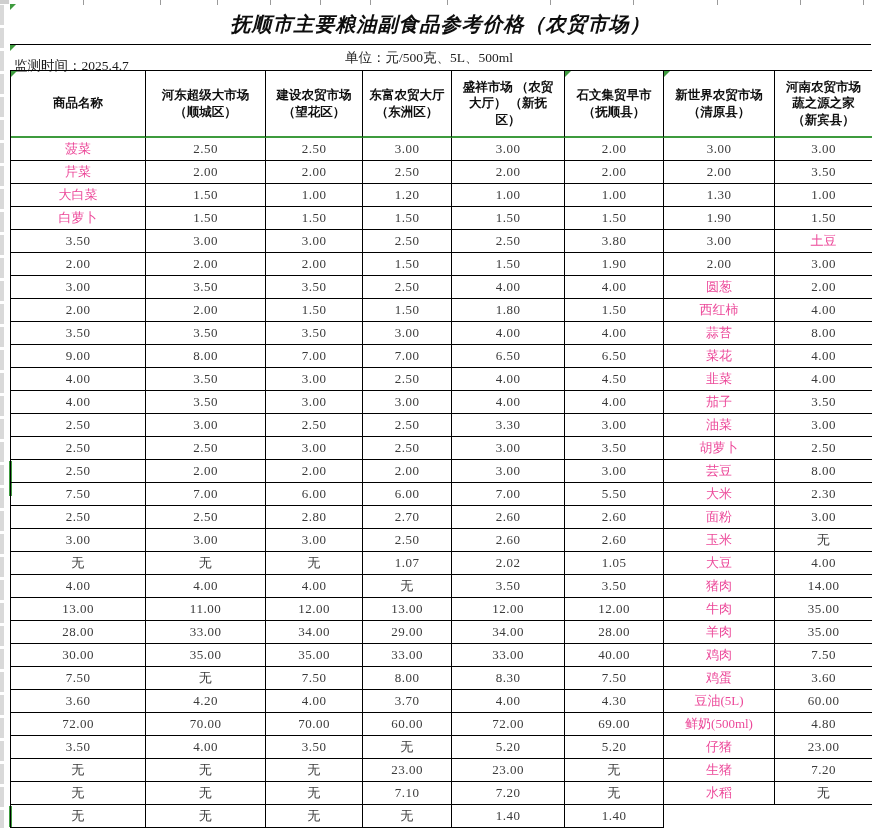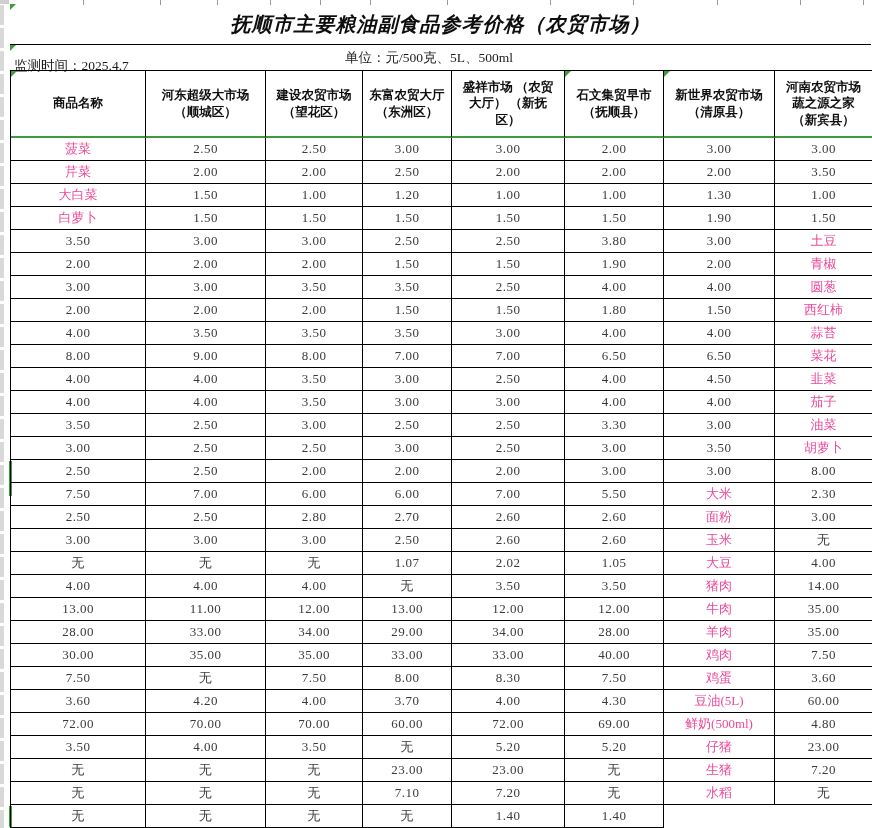--- a/index.html
+++ b/index.html
@@ -150,21 +150,20 @@
       <div class="dc">3.80</div>
       <div class="dc">3.00</div>
       <div class="dc name">土豆</div>
       <div class="dc">2.00</div>
       <div class="dc">2.00</div>
       <div class="dc">2.00</div>
       <div class="dc">1.50</div>
       <div class="dc">1.50</div>
       <div class="dc">1.90</div>
       <div class="dc">2.00</div>
-      <div class="dc name">青椒</div>
       <div class="dc">3.00</div>
       <div class="dc">3.00</div>
       <div class="dc">3.50</div>
       <div class="dc">3.50</div>
       <div class="dc">2.50</div>
       <div class="dc">4.00</div>
       <div class="dc">4.00</div>
       <div class="dc name">圆葱</div>
       <div class="dc">2.00</div>
       <div class="dc">2.00</div>
@@ -222,20 +221,21 @@
       <div class="dc">3.00</div>
       <div class="dc">3.50</div>
       <div class="dc name">胡萝卜</div>
       <div class="dc">2.50</div>
       <div class="dc">2.50</div>
       <div class="dc">2.00</div>
       <div class="dc">2.00</div>
       <div class="dc">2.00</div>
       <div class="dc">3.00</div>
       <div class="dc">3.00</div>
+      <div class="dc name">芸豆</div>
       <div class="dc">8.00</div>
       <div class="dc">7.50</div>
       <div class="dc">7.00</div>
       <div class="dc">6.00</div>
       <div class="dc">6.00</div>
       <div class="dc">7.00</div>
       <div class="dc">5.50</div>
       <div class="dc name">大米</div>
       <div class="dc">2.30</div>
       <div class="dc">2.50</div>

